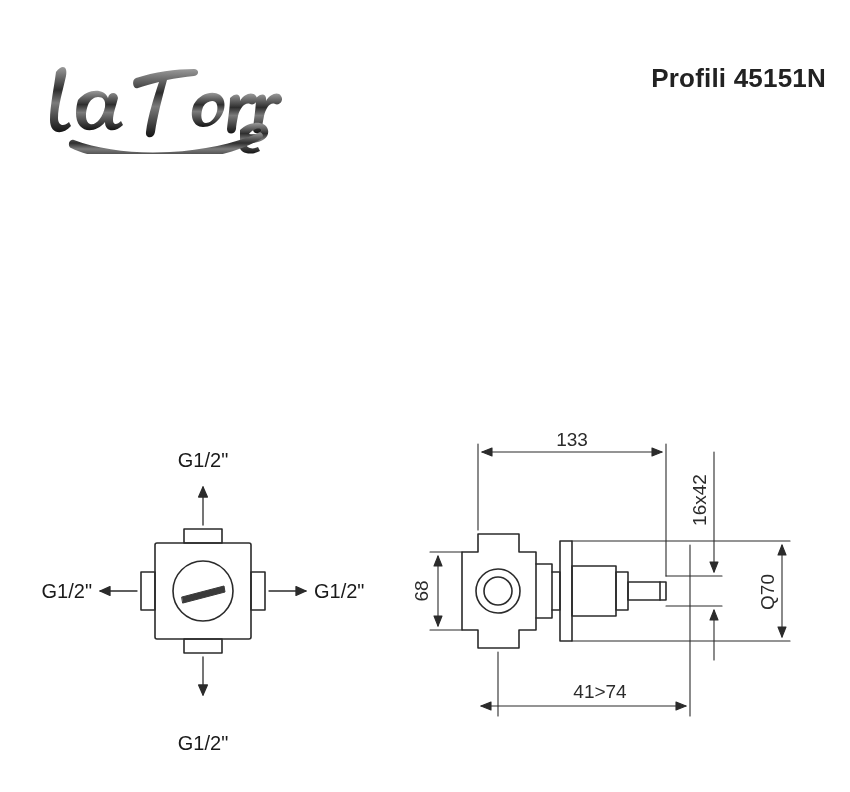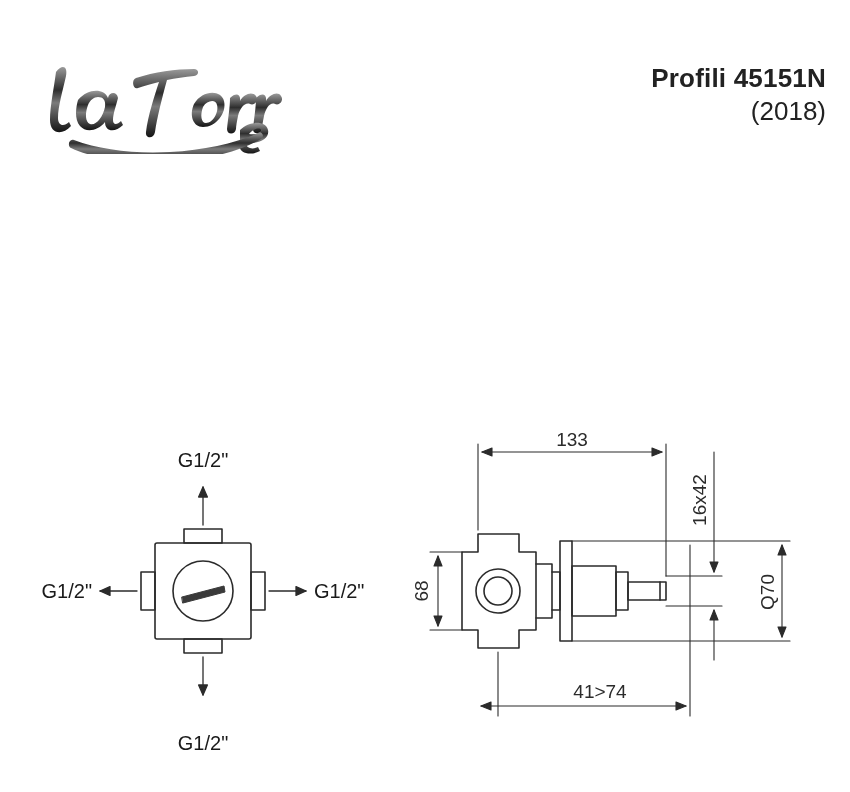--- a/index.html
+++ b/index.html
@@ -98,21 +98,20 @@
 
         <path d="M196 86 c10 -10 26 -9 28 0 c2 9 -10 14 -22 13 c0 5 6 7 12 4 l2 4 c-11 6 -24 1 -20 -10z m9 4 c7 1 13 -1 12 -4 c-1 -3 -8 -1 -12 4z"></path>
 
         <path d="M30 96 c26 10 62 14 96 12 c34 -2 66 -9 88 -19 c4 -2 7 3 3 6 c-22 13 -56 21 -92 23 c-38 2 -74 -3 -98 -14 c-4 -2 -2 -10 3 -8z"></path>
       </g>
     </svg>
   </div>
 
   <div class="title-block">
     <div class="title-main">Profili 45151N</div>
-    <div class="title-sub">(2018)</div>
   </div>
 
   <svg class="drawing-svg" viewBox="0 0 850 792">
     <g fill="none" stroke="#2b2b2b" stroke-width="1.6" stroke-linecap="round" stroke-linejoin="round">
 
       <g>
 
         <rect x="155" y="543" width="96" height="96" rx="2"></rect>
 
         <rect x="184" y="529" width="38" height="14"></rect>

